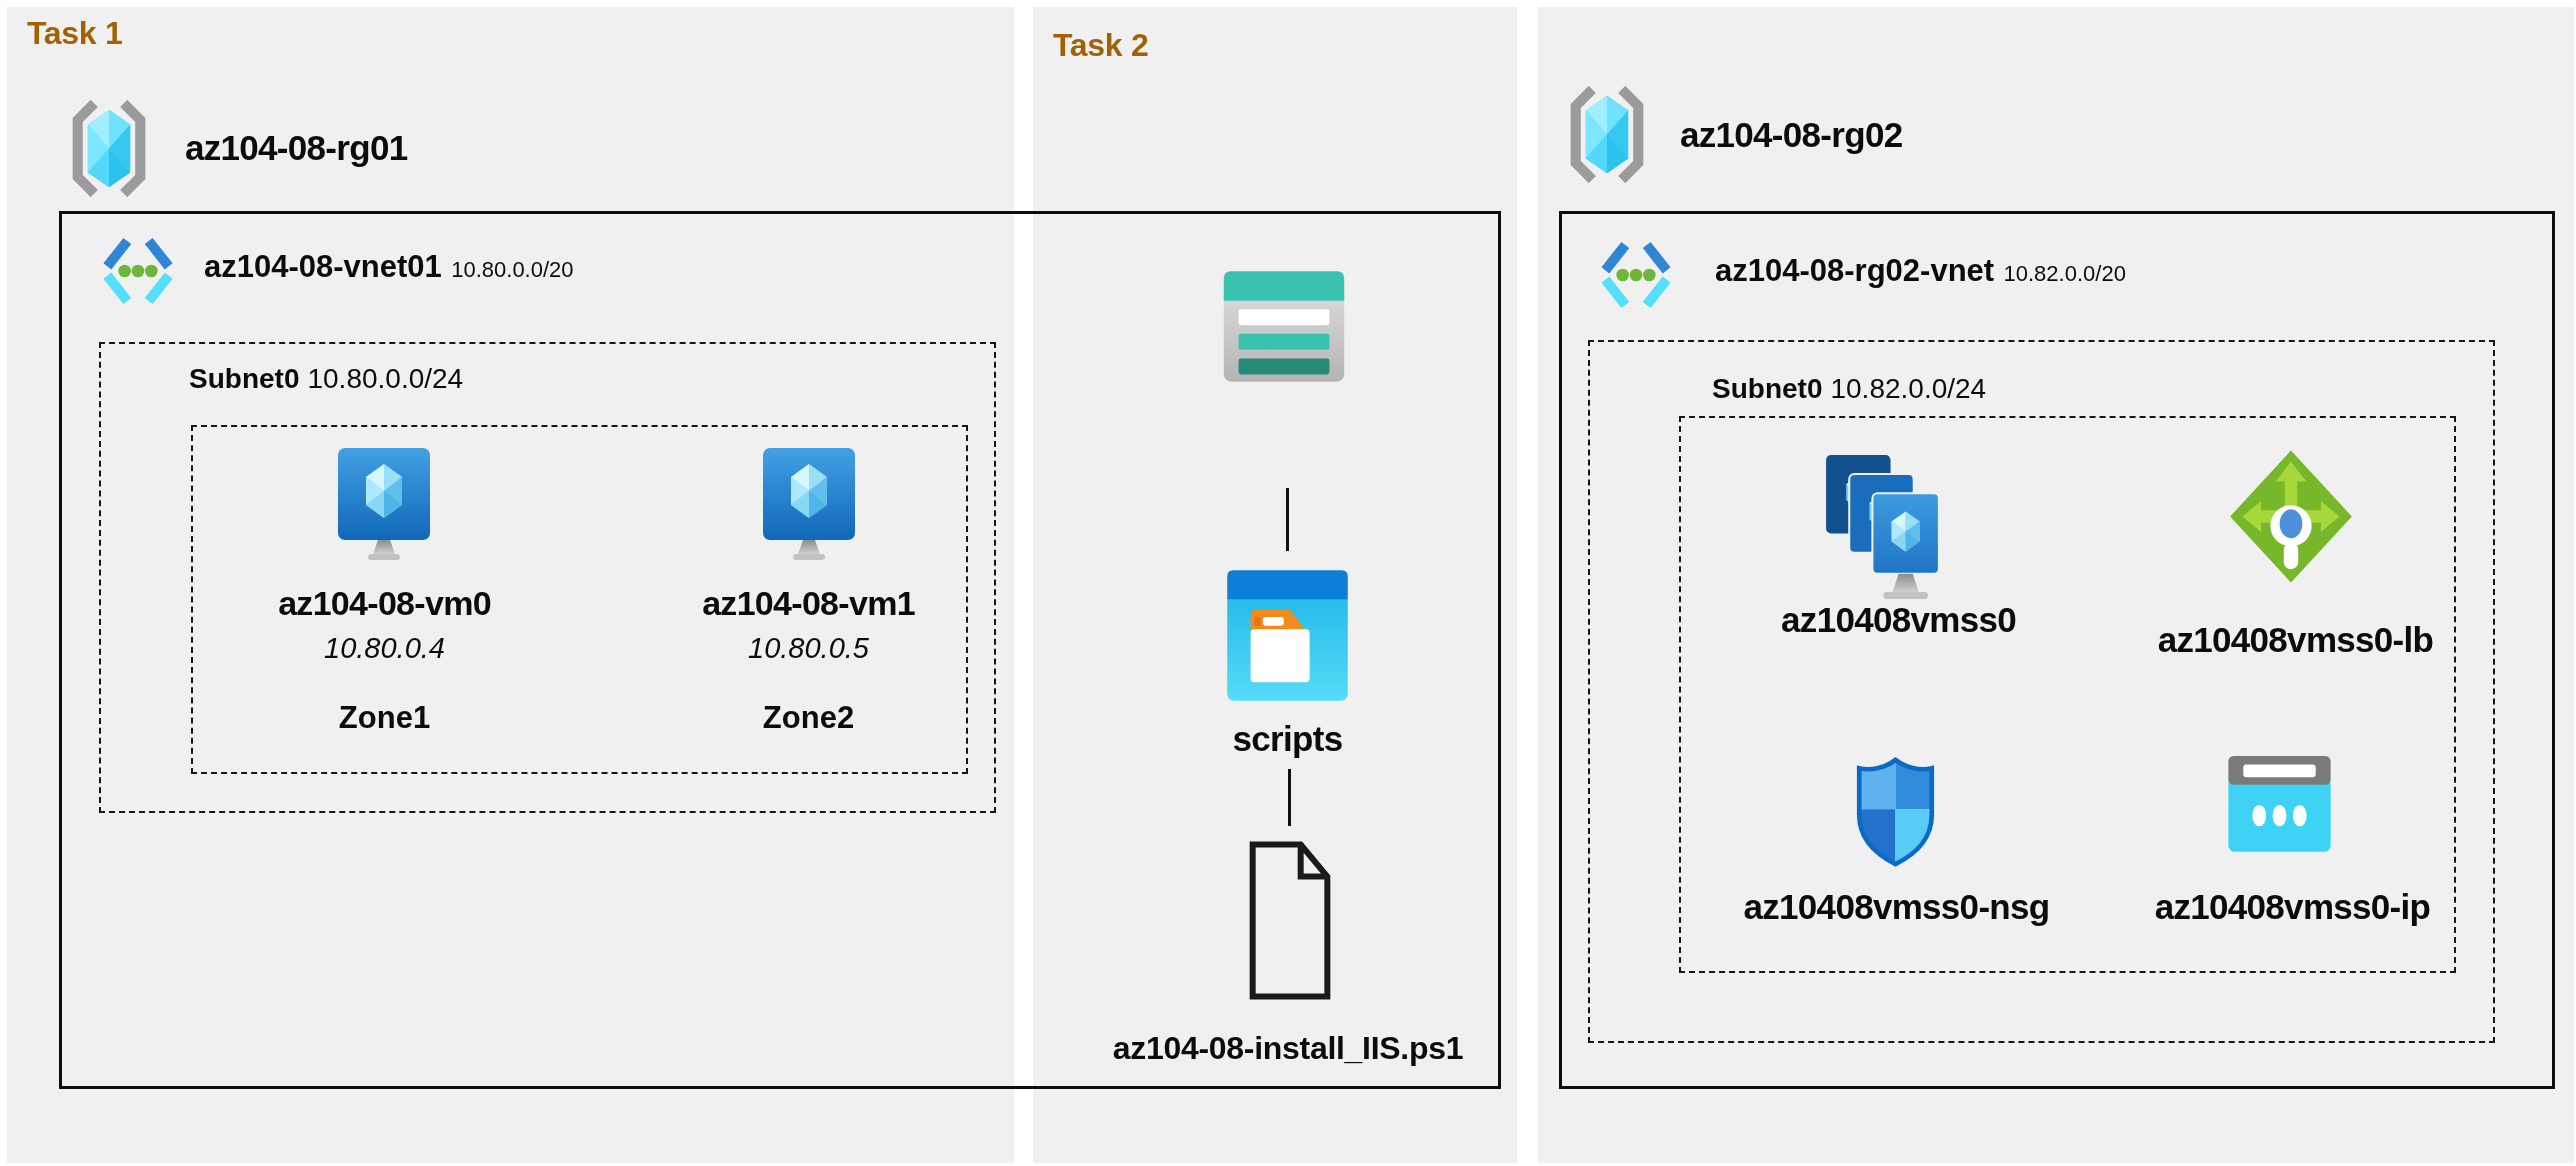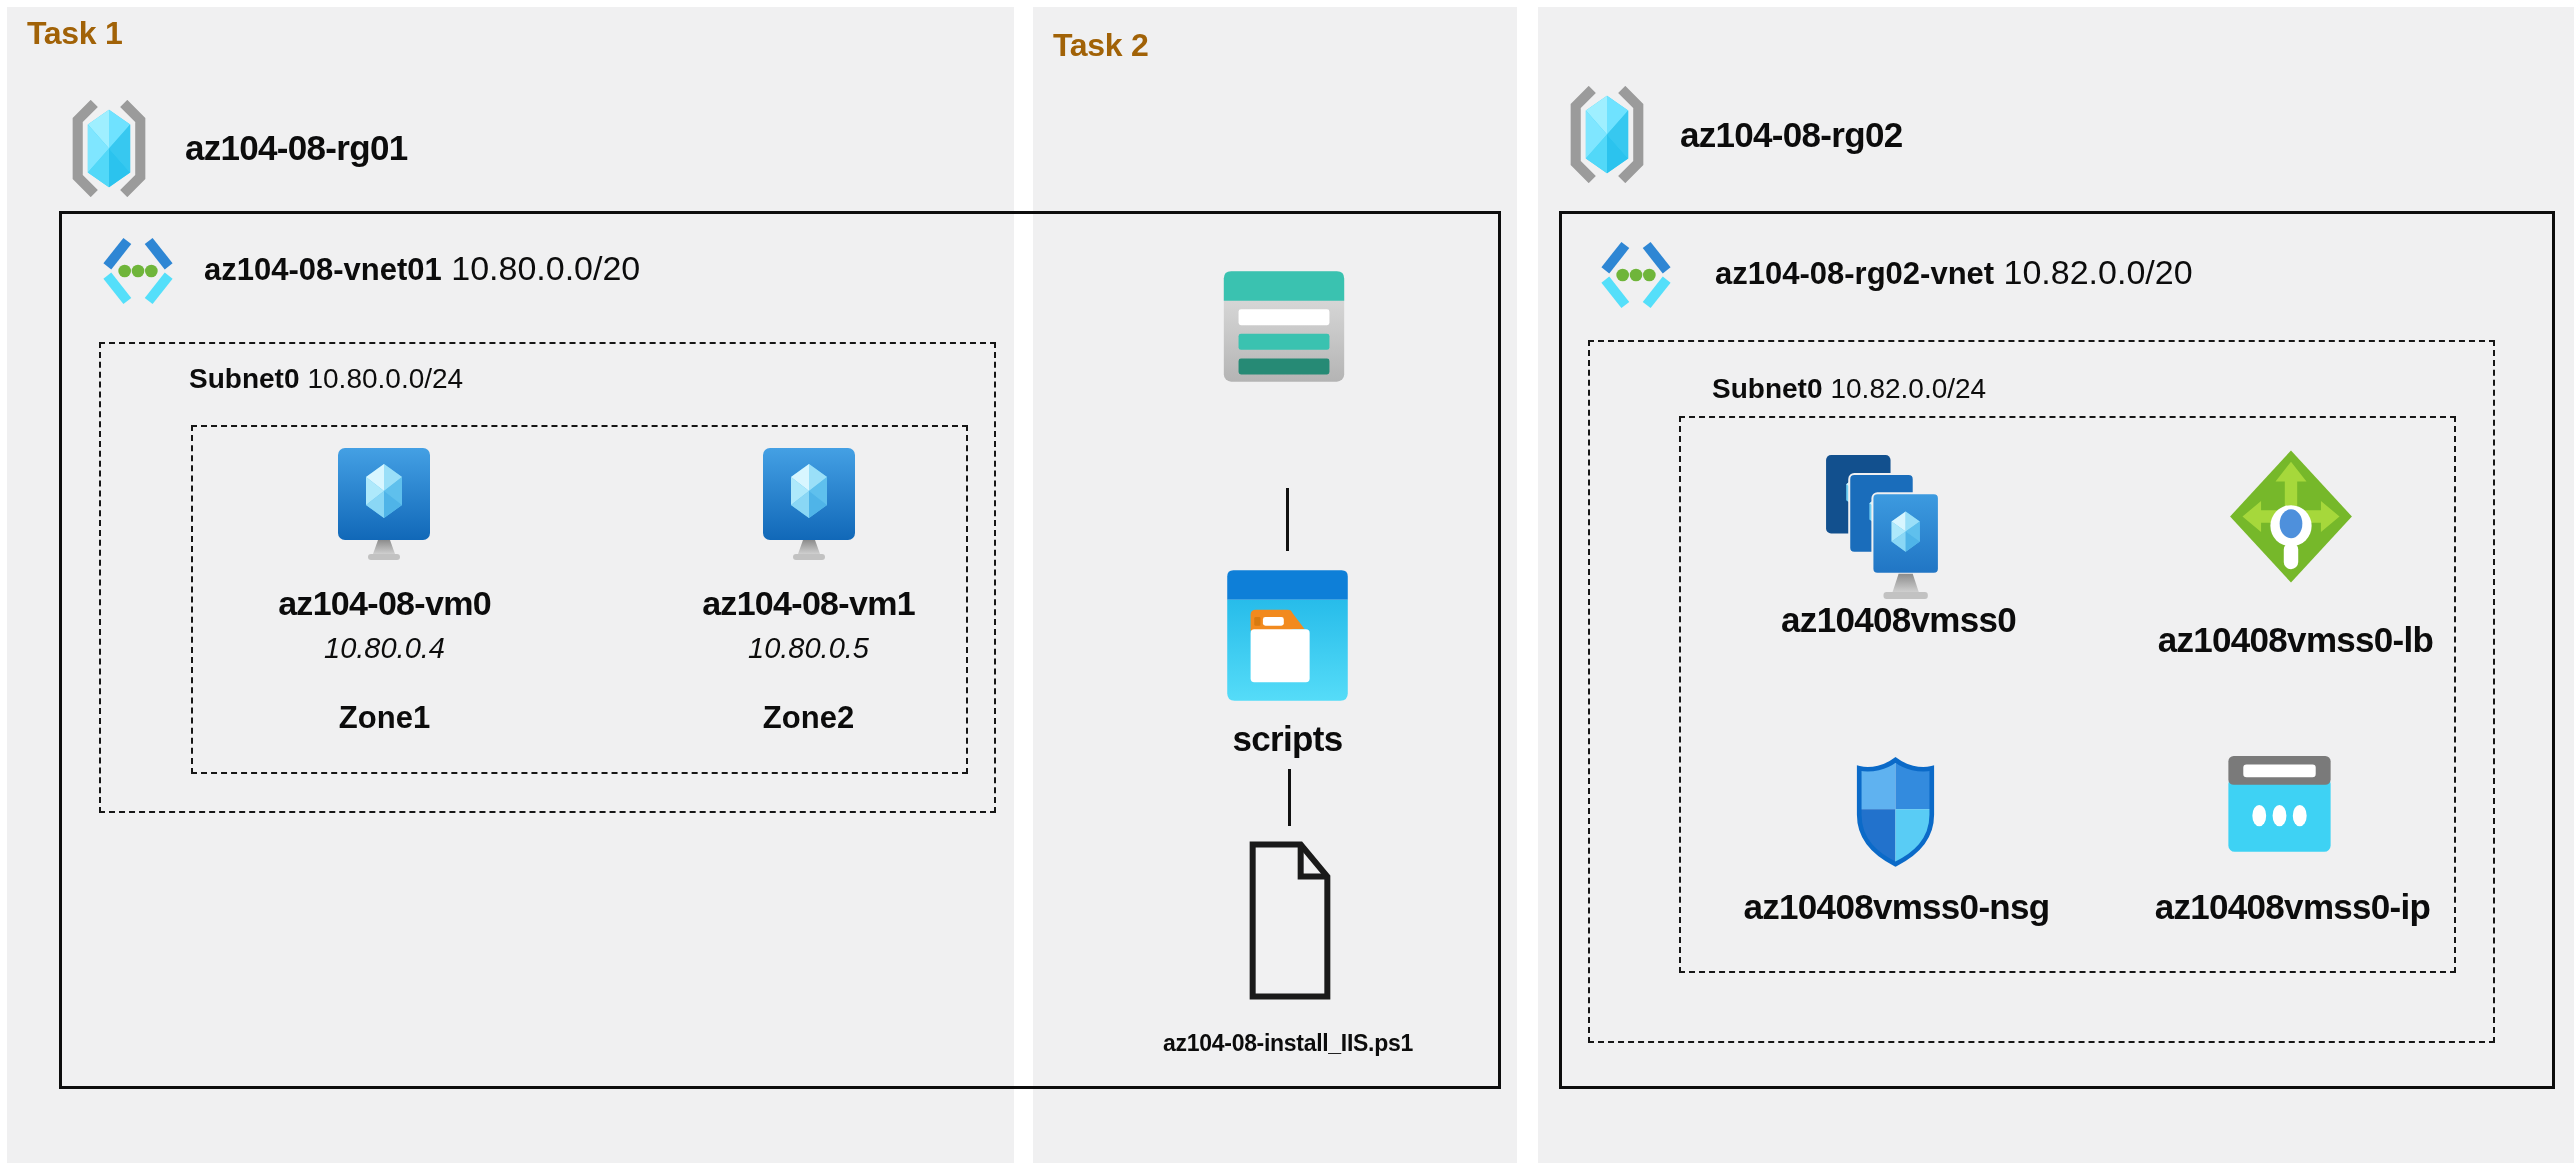--- a/index.html
+++ b/index.html
@@ -8,28 +8,28 @@
   .panel{position:absolute;background:#F0F0F1;}
   .title{position:absolute;color:#a16207;font-size:32px;font-weight:700;letter-spacing:-0.3px;white-space:nowrap;}
   .solidbox{position:absolute;border:3.4px solid #0d0d0d;box-sizing:border-box;}
   .dashbox{position:absolute;border:2px dashed #161616;box-sizing:border-box;}
   .lbl{position:absolute;white-space:nowrap;color:#0c0c0c;}
   .center{text-align:center;}
   .b{font-weight:700;}
   .r{font-weight:400;}
   .rg-label{font-size:35px;font-weight:700;letter-spacing:-0.7px;}
   .vnet-label{font-size:31px;}
-  .vnet-label .r{font-size:34px;margin-left:9.4px;}
+  .vnet-label .r{font-size:22px;margin-left:9.4px;}
   .subnet-label{font-size:28px;}
   .subnet-label .r{margin-left:8px;}
   .vm-name{font-size:34px;font-weight:700;letter-spacing:-0.7px;}
   .vm-ip{font-size:29px;font-weight:400;font-style:italic;}
   .vm-zone{font-size:31px;font-weight:700;}
   .res-label{font-size:35px;font-weight:700;letter-spacing:-0.7px;}
-  .file-label{font-size:23px;font-weight:700;letter-spacing:-0.3px;}
+  .file-label{font-size:32px;font-weight:700;letter-spacing:-0.3px;}
   .connector{position:absolute;background:#111;}
   .icon{position:absolute;}
 </style>
 </head>
 <body>
 
 <div id="canvas">
 
   <div class="panel" style="left:6.7px;top:6.7px;width:1007px;height:1156px;"></div>
   <div class="panel" style="left:1033px;top:6.7px;width:484px;height:1156px;"></div>

